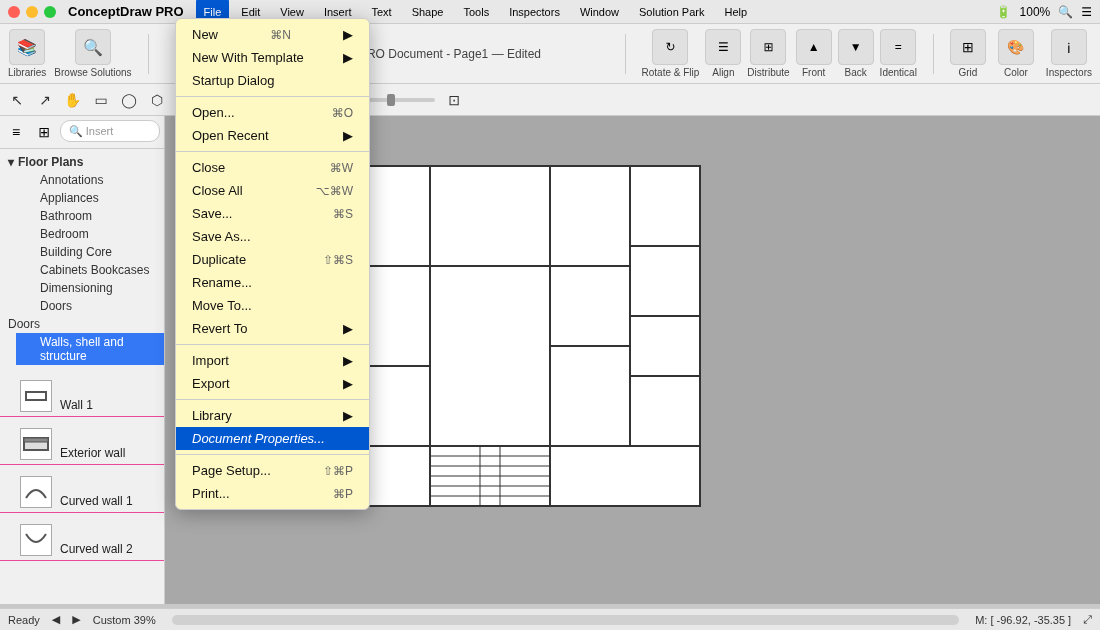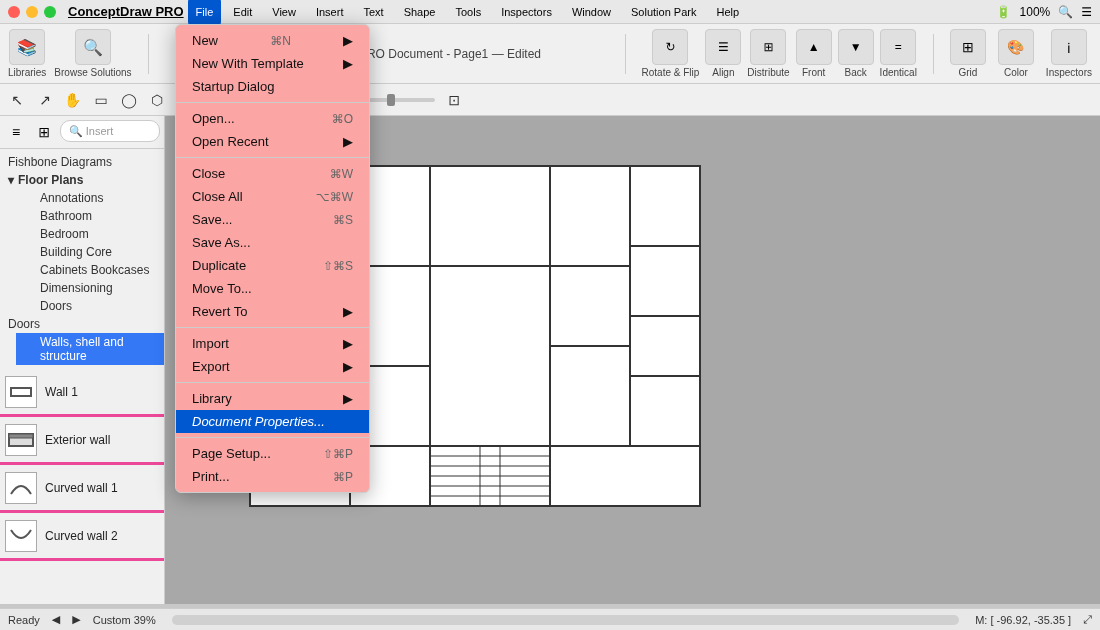--- a/index.html
+++ b/index.html
@@ -145,24 +145,24 @@
     }
     .tree-child.active { background: #3478f6; color: white; }
 
     
     .shape-list {
       flex: 1;
       overflow-y: auto;
     }
     .shape-item {
       display: flex;
-      align-items: center;
-      padding: 4px 5px;
+      align-items: flex-end;
+      padding: 4px 20px;
       gap: 8px;
-      border-bottom: 3px solid #ec4899;
+      border-bottom: 1px solid #ec4899;
       cursor: pointer;
       height: 48px;
     }
     .shape-thumb {
       width: 32px; height: 32px;
       border: 1px solid #aaa;
       background: white;
       display: flex; align-items: center; justify-content: center;
       flex-shrink: 0;
     }
@@ -194,24 +194,24 @@
     }
     .scroll-bar {
       flex: 1;
       height: 10px;
       background: #d0d0d0;
       border-radius: 5px;
       margin: 0 4px;
     }
     .dropdown-menu {
       position: absolute;
-      top: 24px;
+      top: 18px;
       left: 175px;
       width: 195px;
-      background: #fca5a5;
+      background: #fef9c3;
       border: 1px solid #ccc;
       border-radius: 6px;
       box-shadow: 0 4px 20px rgba(0,0,0,0.3);
       z-index: 200;
       padding: 4px 0;
     }
     .menu-entry {
       display: flex;
       align-items: center;
       padding: 4px 16px;
@@ -236,21 +236,21 @@
   </style>
 </head>
 <body>
 
 <div class="menu-bar">
   <div class="traffic-lights">
     <div class="tl tl-red"></div>
     <div class="tl tl-yellow"></div>
     <div class="tl tl-green"></div>
   </div>
-  <span style="font-weight:600;font-size:13px;text-decoration:underline;">ConceptDraw PRO</span>
+  <span style="font-weight:600;font-size:13px;margin-right:8px;">ConceptDraw PRO</span>
   <div class="menu-item active">File</div>
   <div class="menu-item">Edit</div>
   <div class="menu-item">View</div>
   <div class="menu-item">Insert</div>
   <div class="menu-item">Text</div>
   <div class="menu-item">Shape</div>
   <div class="menu-item">Tools</div>
   <div class="menu-item">Inspectors</div>
   <div class="menu-item">Window</div>
   <div class="menu-item">Solution Park</div>
@@ -343,26 +343,26 @@
   <div class="sidebar">
     <div class="sidebar-top">
       <div class="sidebar-icon-btn">≡</div>
       <div class="sidebar-icon-btn">⊞</div>
       <div class="search-box">
         <span style="font-size:11px;color:#999;">🔍 Insert</span>
       </div>
     </div>
 
     <div class="sidebar-tree" style="flex:0 0 auto;max-height:220px;overflow:hidden;">
-      <div class="tree-category">Fishbone Diagrams</div>
       <div class="tree-parent">
         <span>▾</span>
           <span>Floor Plans</span>
       </div>
       <div class="tree-child">Annotations</div>
+      <div class="tree-child">Appliances</div>
       <div class="tree-child">Bathroom</div>
       <div class="tree-child">Bedroom</div>
       <div class="tree-child">Building Core</div>
       <div class="tree-child">Cabinets Bookcases</div>
       <div class="tree-child">Dimensioning</div>
       <div class="tree-child">Doors</div>
       <div class="tree-category">Doors</div>
       <div class="tree-child active">Walls, shell and structure</div>
 
     </div>
@@ -478,20 +478,23 @@
     <span class="shortcut">⌘S</span>
   </div>
   <div class="menu-entry">
     <span>Save As...</span>
   </div>
   <div class="menu-entry">
     <span>Duplicate</span>
     <span class="shortcut">⇧⌘S</span>
   </div>
   <div class="menu-entry">
+    <span>Rename...</span>
+  </div>
+  <div class="menu-entry">
     <span>Move To...</span>
   </div>
   <div class="menu-entry">
     <span>Revert To</span>
     <span class="arrow">▶</span>
   </div>
   <div class="menu-divider"></div>
   <div class="menu-entry">
     <span>Import</span>
     <span class="arrow">▶</span>

